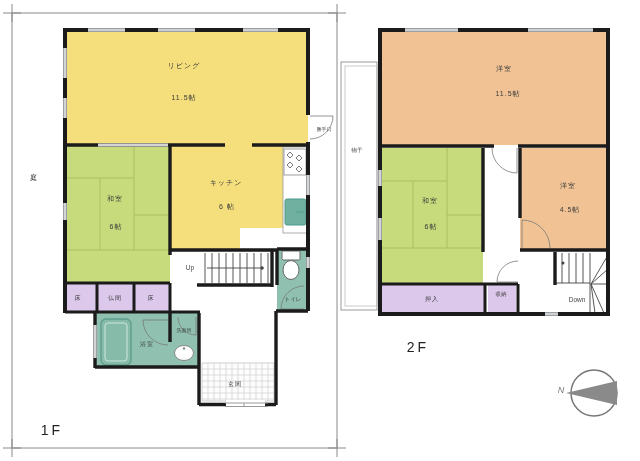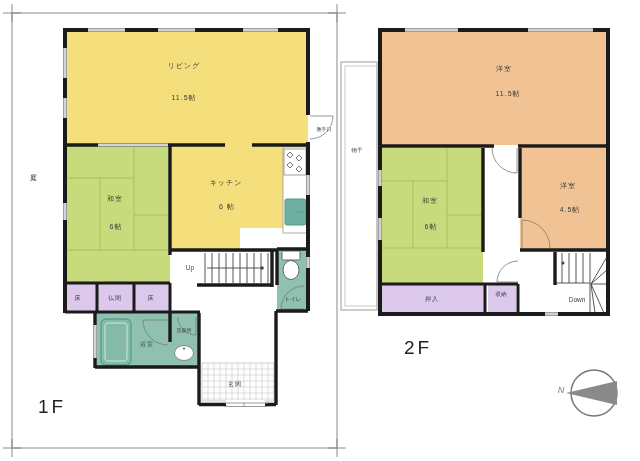--- a/index.html
+++ b/index.html
@@ -9,21 +9,21 @@
   }
   #plan svg{position:absolute;left:0;top:0;}
   .lbl{
     position:absolute;transform:translate(-50%,-50%);
     font-size:7px;color:#3a3a3a;white-space:nowrap;letter-spacing:1px;line-height:1;
   }
   .lbl-s{font-size:5.5px;letter-spacing:0;}
   .lbl-xs{font-size:5px;letter-spacing:0;}
   .lbl-m{font-size:6px;}
   .stair-lbl{font-size:6.5px;color:#444;letter-spacing:0;}
-  .floor-title{font-size:19px;color:#222;letter-spacing:3px;}
+  .floor-title{font-size:14px;color:#222;letter-spacing:3px;}
   .north-lbl{font-size:9px;font-style:italic;color:#777;letter-spacing:0;}
 </style>
 </head>
 <body>
 
 <div id="plan">
 
 <svg width="640" height="461" viewBox="0 0 640 461">
 
   <g stroke="#8a8a8a" stroke-width="1" fill="none">
@@ -167,21 +167,21 @@
 <div class="lbl lbl-m" style="left:78px;top:298px">床</div>
 <div class="lbl lbl-m" style="left:115px;top:298px">仏間</div>
 <div class="lbl lbl-m" style="left:151px;top:298px">床</div>
 <div class="lbl lbl-m" style="left:147px;top:344px">浴室</div>
 <div class="lbl lbl-xs" style="left:184px;top:330px">洗面所</div>
 <div class="lbl lbl-s" style="left:293px;top:300px">トイレ</div>
 <div class="lbl lbl-m" style="left:235px;top:384px">玄関</div>
 <div class="lbl lbl-xs" style="left:324px;top:129px">勝手口</div>
 <div class="lbl stair-lbl" style="left:190px;top:268px">Up</div>
 <div class="lbl" style="left:34px;top:177px">庭</div>
-<div class="lbl floor-title" style="left:52px;top:406px">1F</div>
+<div class="lbl floor-title" style="left:52px;top:430px">1F</div>
 
 <div class="lbl" style="left:504px;top:68px">洋室</div>
 <div class="lbl" style="left:508px;top:93px">11.5帖</div>
 <div class="lbl" style="left:430px;top:200px">和室</div>
 <div class="lbl" style="left:431px;top:226px">6帖</div>
 <div class="lbl" style="left:568px;top:185px">洋室</div>
 <div class="lbl" style="left:570px;top:209px">4.5帖</div>
 <div class="lbl lbl-m" style="left:432px;top:299px">押入</div>
 <div class="lbl lbl-s" style="left:501px;top:295px">収納</div>
 <div class="lbl lbl-s" style="left:357px;top:151px">物干</div>

